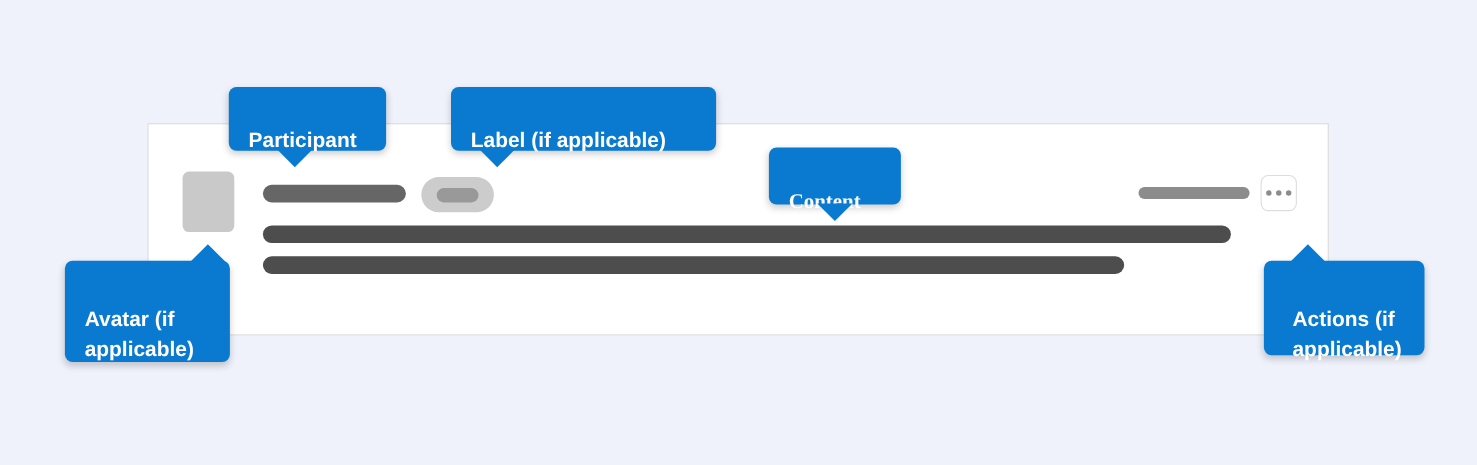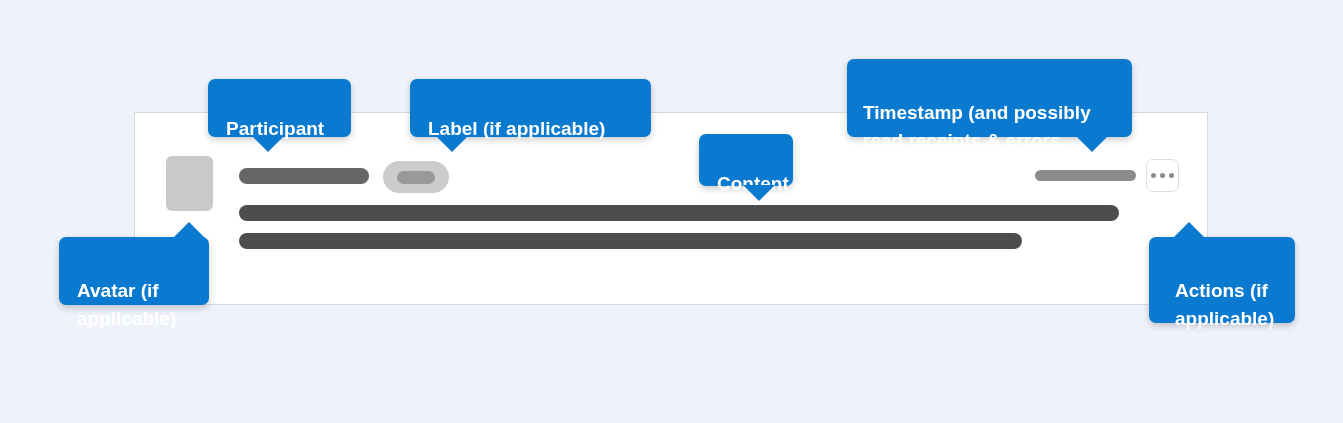--- a/index.html
+++ b/index.html
@@ -173,40 +173,41 @@
     left: 410px;
     top: 79px;
     width: 241px;
     height: 58px;
   }
   #callout-label .tail-down { left: 26px; }
 
   #callout-content {
     left: 699px;
     top: 134px;
-    width: 94px;
+    width: 120px;
     height: 52px;
+    font-family: Liberation Serif, serif;
   }
   #callout-content .tail-down { left: 44px; }
 
   #callout-timestamp {
     left: 847px;
     top: 59px;
     width: 285px;
     height: 78px;
     line-height: 28px;
     padding: 12px 16px;
   }
   #callout-timestamp .tail-down { right: 24px; }
 
   #callout-avatar {
     left: 59px;
     top: 237px;
     width: 150px;
-    height: 68px;
+    height: 92px;
     line-height: 28px;
   }
   #callout-avatar .tail-up { left: 114px; }
 
   #callout-actions {
     left: 1149px;
     top: 237px;
     width: 146px;
     height: 86px;
     line-height: 28px;
@@ -249,25 +250,20 @@
   <div class="callout" id="callout-label">
     <span>Label (if applicable)</span>
     <span class="tail-down"></span>
   </div>
 
   <div class="callout" id="callout-content">
     <span>Content</span>
     <span class="tail-down"></span>
   </div>
 
-  <div class="callout" id="callout-timestamp">
-    <span>Timestamp (and possibly
-read receipts &amp; errors</span>
-    <span class="tail-down"></span>
-  </div>
 
   <div class="callout" id="callout-avatar">
     <span>Avatar (if
 applicable)</span>
     <span class="tail-up"></span>
   </div>
 
   <div class="callout" id="callout-actions">
     <span>Actions (if
 applicable)</span>

